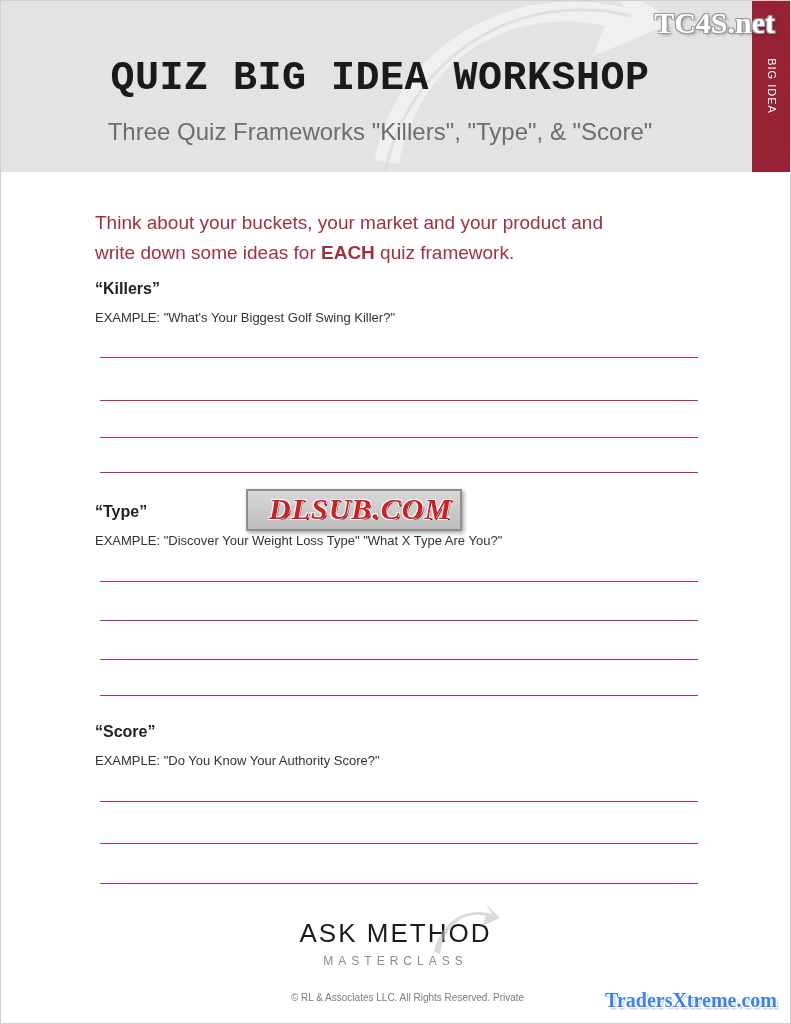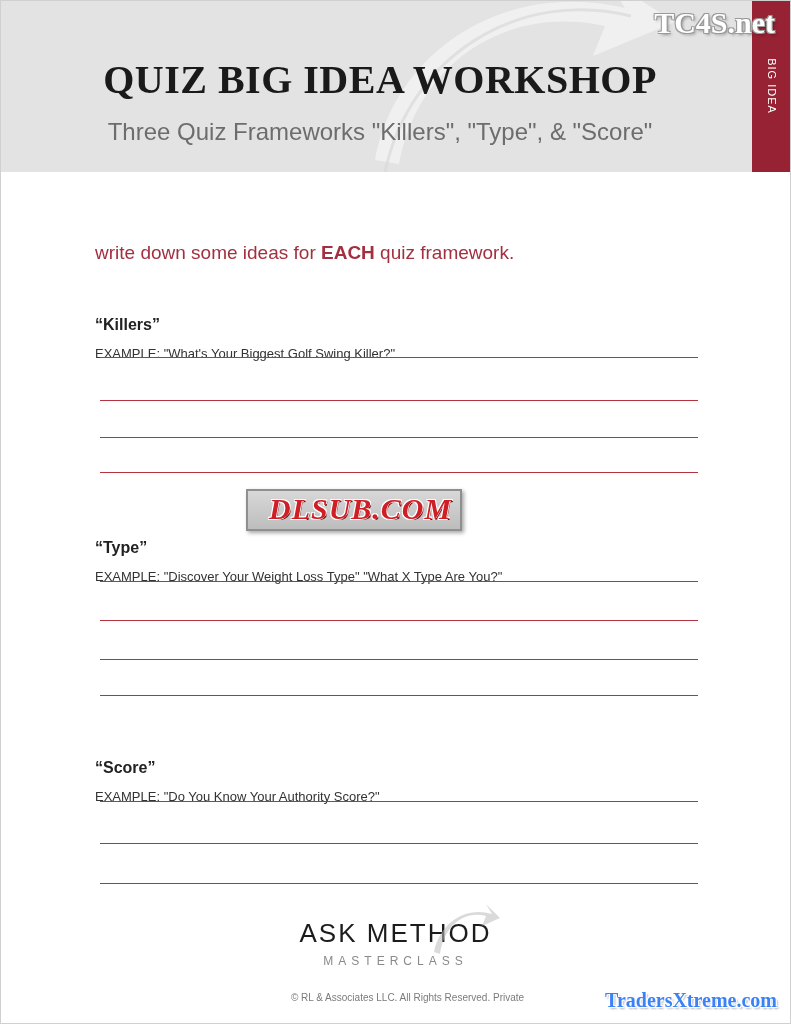--- a/index.html
+++ b/index.html
@@ -41,21 +41,21 @@
     height: 230px;
     opacity: 0.5;
     pointer-events: none;
   }
   .header-title {
     position: absolute;
     left: 30px;
     top: 56px;
     width: 700px;
     text-align: center;
-    font-family: Liberation Serif, serif;
+    font-family: Liberation Mono, monospace;
     font-weight: bold;
     font-size: 40px;
     letter-spacing: 0.5px;
     color: #1a1a1a;
     white-space: nowrap;
   }
   .header-sub {
     position: absolute;
     left: 30px;
     top: 118px;
@@ -119,21 +119,20 @@
     color: #a33040;
   }
   .intro .bold-word {
     font-weight: bold;
   }
 
   .section {
     position: absolute;
     left: 95px;
     width: 600px;
-    margin-top: 36px;
   }
   .section-title {
     font-size: 16px;
     font-weight: bold;
     color: #222222;
     margin: 0;
   }
   .section-example {
     font-size: 13px;
     color: #333333;
@@ -249,21 +248,21 @@
     <div class="header-title">QUIZ BIG IDEA WORKSHOP</div>
     <div class="header-sub">Three Quiz Frameworks "Killers", "Type", &amp; "Score"</div>
     <div class="right-tab">
       <div class="right-tab-label">BIG IDEA</div>
     </div>
   </div>
 
   <div class="wm-tc4s">TC4S.net</div>
 
   <div class="intro">
-    <br>
+    <span>Think about your buckets, your market and your product and</span><br>
     <span>write down some ideas for </span><span class="bold-word">EACH</span><span> quiz framework.</span>
   </div>
 
   <div class="section" style="top:280px;">
     <div class="section-title">“Killers”</div>
     <div class="section-example">EXAMPLE: "What's Your Biggest Golf Swing Killer?"</div>
   </div>
   <div class="rule" style="top:357px;"></div>
   <div class="rule" style="top:400px;"></div>
   <div class="rule" style="top:437px;"></div>

